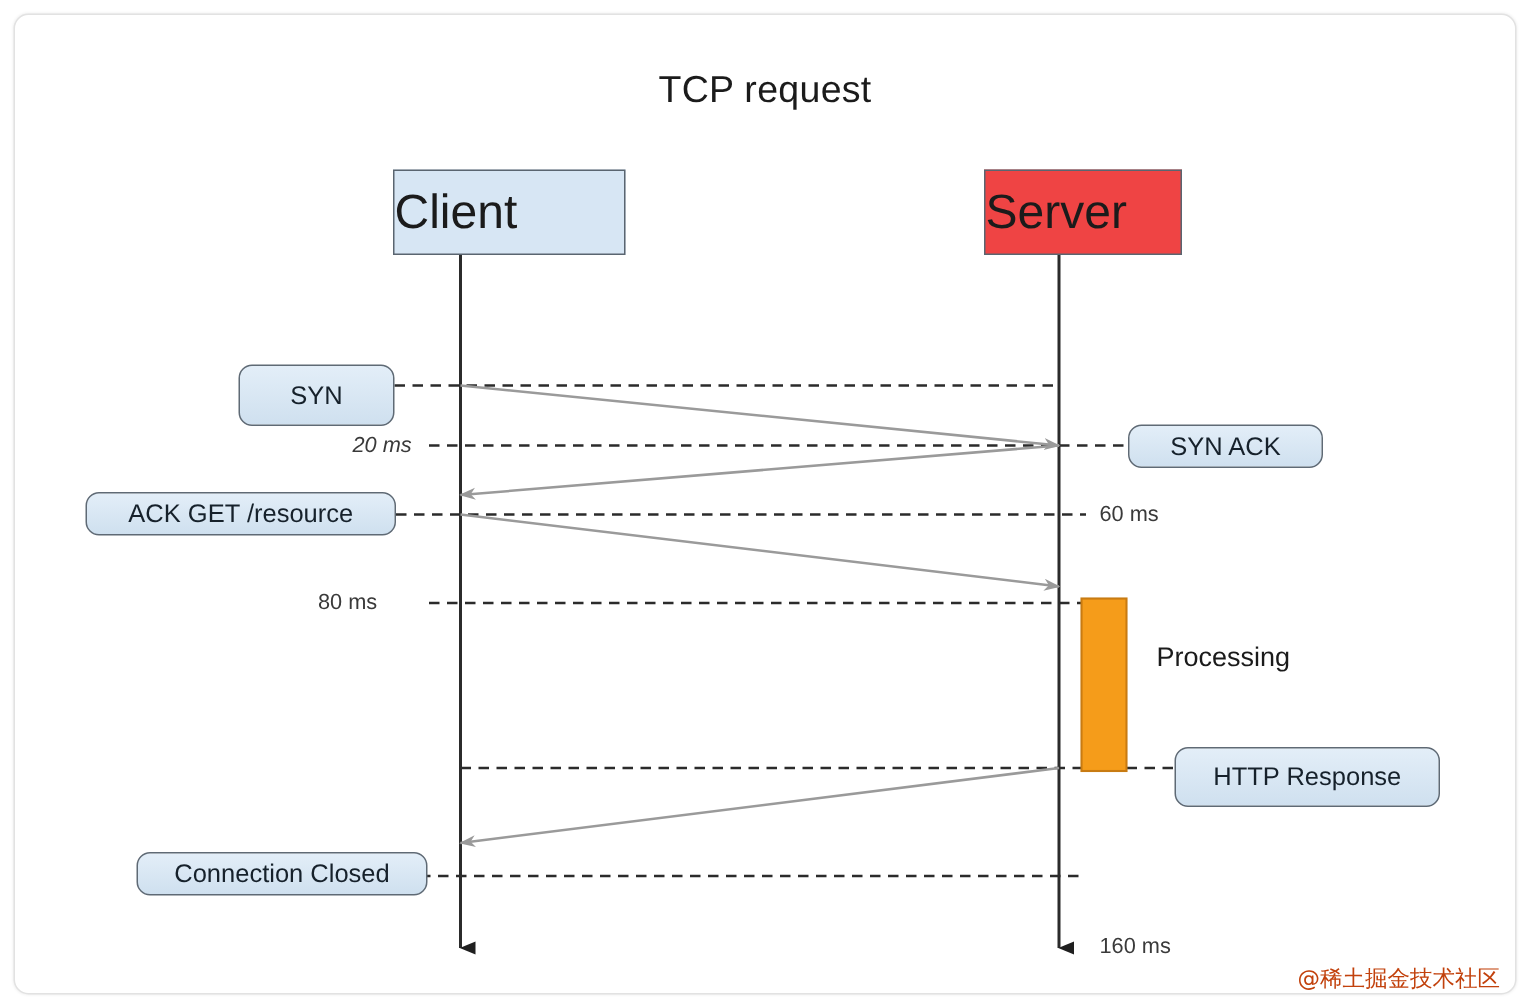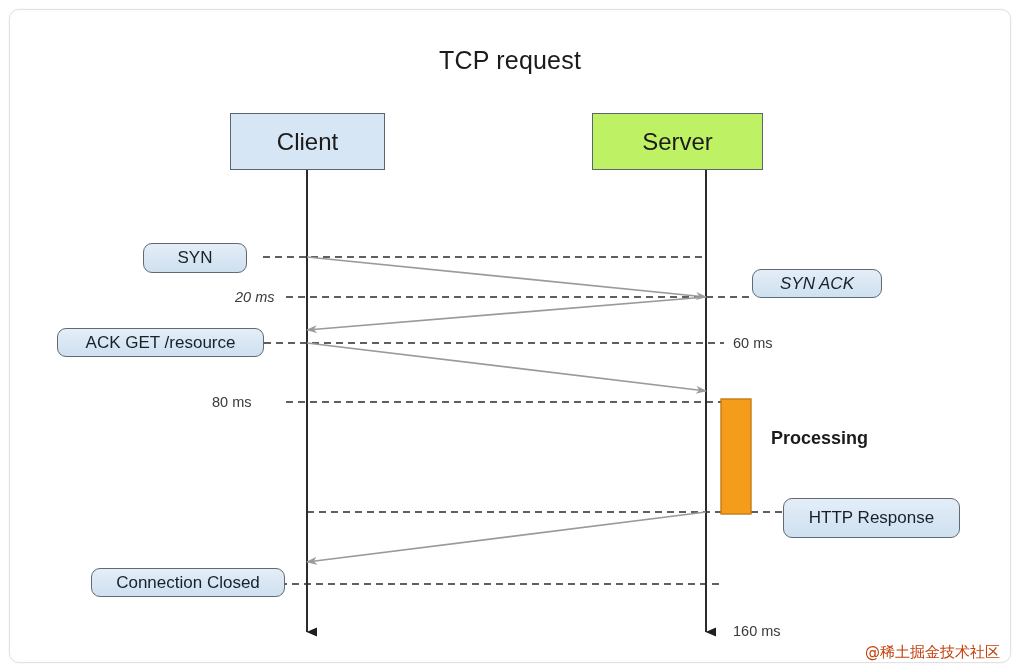--- a/index.html
+++ b/index.html
@@ -50,23 +50,23 @@
     color: #1b1b1b;
     letter-spacing: 0.2px;
   }
   .actor-box {
     position: absolute;
     box-sizing: border-box;
     background: #d7e6f4;
     border: 1.6px solid #5a6570;
     display: flex;
     align-items: center;
-    justify-content: center;
-    font-size: 24px;
+    font-size: 32px;
     color: #1b1b1b;
+    margin-left: 32px;
   }
   .msg-label {
     position: absolute;
     box-sizing: border-box;
     background: linear-gradient(180deg,#e3eef8 0%, #cfe0ef 100%);
     border: 1.4px solid #5f6a75;
     border-radius: 9px;
     display: flex;
     align-items: center;
     justify-content: center;
@@ -139,44 +139,44 @@
         <rect x="721" y="399" width="30" height="115" fill="#f59c1a" stroke="#c87b12" stroke-width="1.4"></rect>
       </g>
   </svg>
 
   <div class="diagram-title">TCP request</div>
 
   <div id="actors">
       <div class="actor-box" style="left: 230px; top: 113px; width: 155px; height: 57px; background: rgb(215, 230, 244); border-color: rgb(90, 101, 112);">
         <span>Client</span>
       </div>
-      <div class="actor-box" style="left: 592px; top: 113px; width: 171px; height: 57px; background: #bef264; border-color: rgb(90, 101, 112);">
+      <div class="actor-box" style="left: 624px; top: 113px; width: 132px; height: 57px; background: #ef4444; border-color: rgb(90, 101, 112);">
         <span>Server</span>
       </div>
     </div>
   <div id="labels">
-      <div class="msg-label" style="left: 143px; top: 243px; width: 104px; height: 30px; border-color: rgb(95, 106, 117);">
+      <div class="msg-label" style="left: 159px; top: 243px; width: 104px; height: 41px; border-color: rgb(95, 106, 117);">
         <span>SYN</span>
       </div>
-      <div class="msg-label" style="left: 752px; top: 269px; width: 130px; height: 29px; border-color: rgb(95, 106, 117); font-style: italic;">
+      <div class="msg-label" style="left: 752px; top: 283px; width: 130px; height: 29px; border-color: rgb(95, 106, 117);">
         <span>SYN ACK</span>
       </div>
       <div class="msg-label" style="left: 57px; top: 328px; width: 207px; height: 29px; border-color: rgb(95, 106, 117); align-items: center;">
         <span>ACK GET /resource</span>
       </div>
       <div class="msg-label" style="left: 783px; top: 498px; width: 177px; height: 40px; border-color: rgb(95, 106, 117);">
         <span>HTTP Response</span>
       </div>
       <div class="msg-label" style="left: 62px; top: 568px; width: 194px; height: 29px; border-color: rgb(95, 106, 117); margin-left: 29px;">
         <span>Connection Closed</span>
       </div>
     </div>
   <div id="times">
       <div class="time-label" style="left: 235px; top: 289px; font-style: italic;">20 ms</div>
       <div class="time-label" style="left: 733px; top: 335px;">60 ms</div>
       <div class="time-label" style="left: 212px; top: 394px;">80 ms</div>
       <div class="time-label" style="left: 733px; top: 576px; margin-top: 47px;">160 ms</div>
     </div>
 
-  <div class="proc-label" style="left: 771px; top: 428px; font-weight: bold;">Processing</div>
+  <div class="proc-label" style="left: 771px; top: 428px;">Processing</div>
 
   <div class="watermark">@稀土掘金技术社区</div>
 </div>
 
 </body></html>

